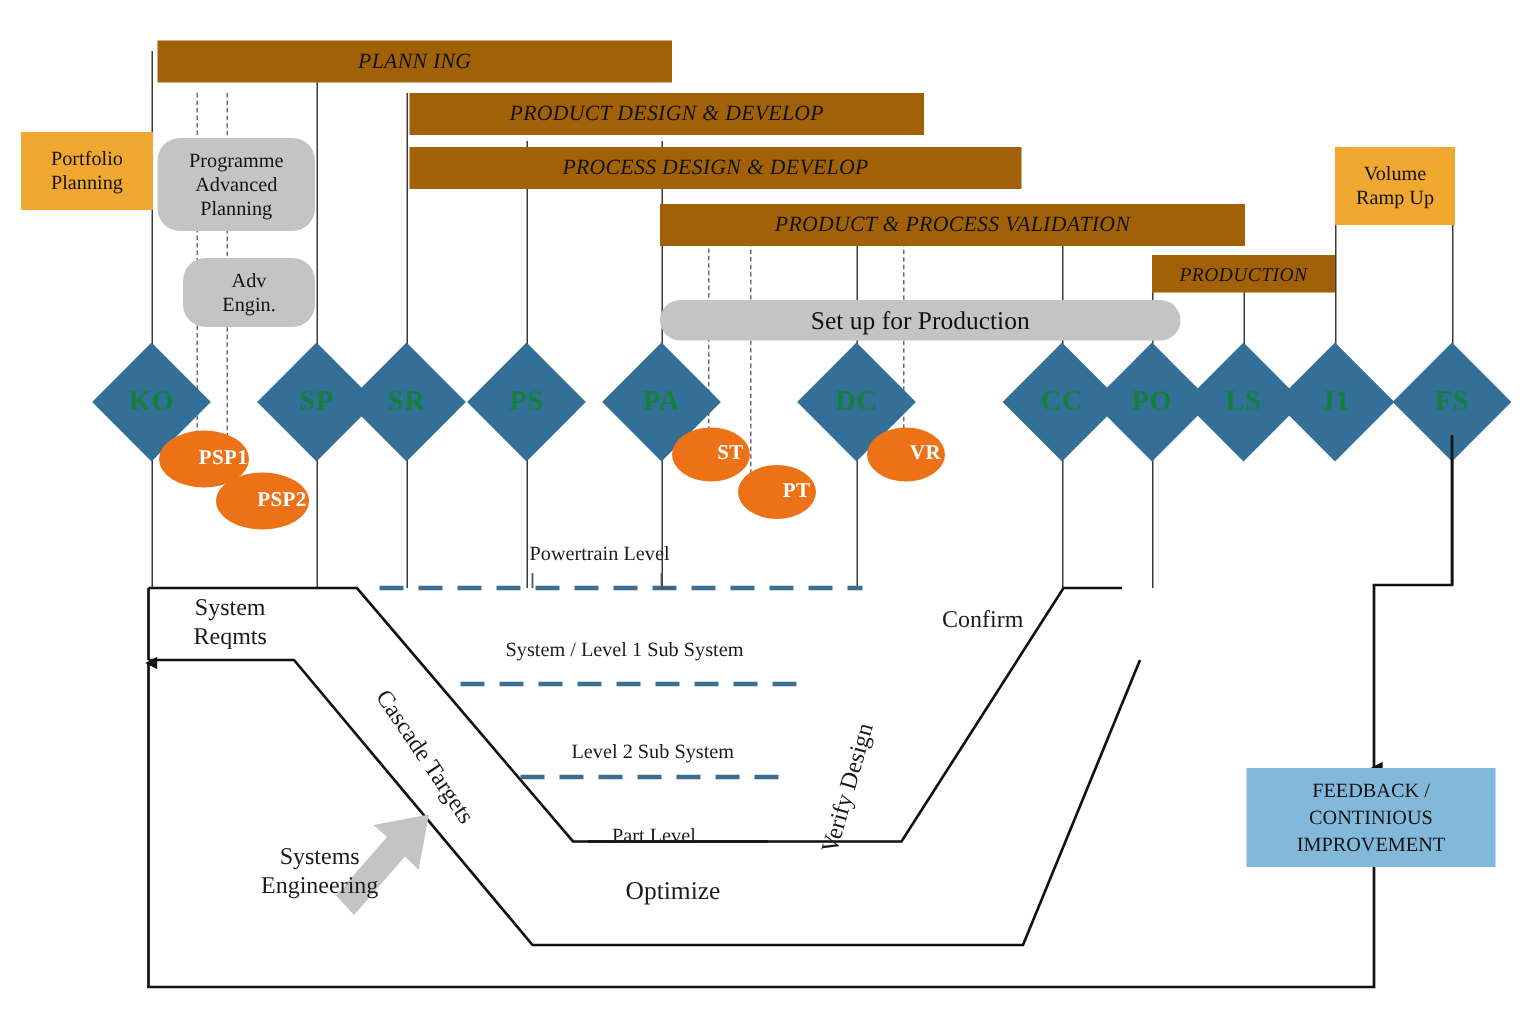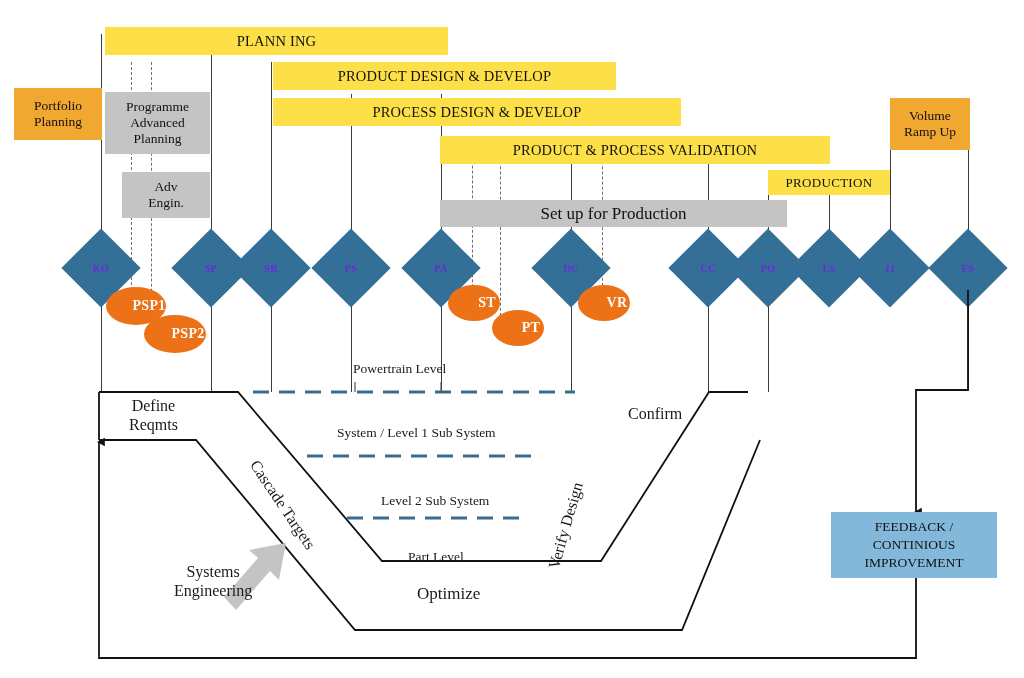--- a/index.html
+++ b/index.html
@@ -1,35 +1,35 @@
 <!DOCTYPE html>
 <html><head>
 <meta charset="utf-8">
 <style>
   html,body{margin:0;padding:0;background:#ffffff;}
   body{font-family:"Liberation Serif",serif;}
   #stage{position:relative;width:1024px;height:678px;background:#ffffff;overflow:hidden;}
 
   .bar{position:absolute;display:flex;align-items:center;justify-content:center;
        font-family:"Liberation Serif",serif;color:#111111;box-sizing:border-box;}
-  .bar.blue{background:#fde047;}
-  .bar.gray{background:#c4c4c4;}
+  .bar.blue{background:#a16207;font-style:italic;}
+  .bar.gray{background:#c4c4c4;border-radius:15px;}
   .bar.orange{background:#f0a830;}
 
   .phase-bar{font-size:14.5px;letter-spacing:.2px;}
   .side-box{font-size:13.5px;line-height:1.15;text-align:center;flex-direction:column;}
   .gray-box{font-size:13.5px;line-height:1.18;text-align:center;flex-direction:column;}
   .setup-bar{font-size:17px;}
   .prod-bar{font-size:13px;letter-spacing:.3px;}
 
   .diamond{position:absolute;display:flex;align-items:center;justify-content:center;}
   .diamond .dshape{position:absolute;left:0;top:0;width:100%;height:100%;
       background:#336f96;transform:rotate(45deg);}
-  .diamond .dlabel{position:relative;z-index:2;color:#6d28d9;font-weight:bold;
-      font-family:"Liberation Serif",serif;font-size:10px;letter-spacing:.4px;}
+  .diamond .dlabel{position:relative;z-index:2;color:#15803d;font-weight:bold;
+      font-family:"Liberation Serif",serif;font-size:19px;letter-spacing:.4px;}
 
   .ellipse{position:absolute;background:#ed7117;border-radius:50%;
       display:flex;align-items:center;justify-content:center;z-index:5;}
   .ellipse span{color:#ffffff;font-weight:bold;font-family:"Liberation Serif",serif;
       font-size:14px;letter-spacing:.3px;margin-left:26px;}
 
   .vline{position:absolute;width:0;border-left:1.3px solid #3a3a3a;}
   .vline.dash{border-left:1.3px dashed #6d6d6d;}
 
   .txt{position:absolute;font-family:"Liberation Serif",serif;color:#1a1a1a;white-space:nowrap;}
@@ -200,21 +200,21 @@
     <path d="M441 382 L441 392 L449 392" stroke="#555" stroke-width="1.2" fill="none"></path>
 
     <path d="M968 290 L968 390 L916 390 L916 512" fill="none" stroke="#111" stroke-width="1.8" marker-end="url(#arrowDown)"></path>
 
     <path d="M916 578 L916 658 L99 658 L99 442" fill="none" stroke="#111" stroke-width="1.8" marker-end="url(#arrowUp)"></path>
 
     <path d="M224 597 L258 558 L249 550 L286 543 L279 580 L270 571 L236 610 Z" fill="#c4c4c4"></path>
   </svg>
 
   <div class="txt mid-label" style="left:129px;top:396px;">
-    <div>Define</div>
+    <div>System</div>
     <div>Reqmts</div>
   </div>
 
   <div class="txt mid-label" style="left:628px;top:404px;">Confirm</div>
 
   <div class="txt big-label" style="left:417px;top:584px;">Optimize</div>
 
   <div class="txt lvl-label" style="left:353px;top:361px;">Powertrain Level</div>
   <div class="txt lvl-label" style="left:337px;top:425px;">System / Level 1 Sub System</div>
   <div class="txt lvl-label" style="left:381px;top:493px;">Level 2 Sub System</div>

